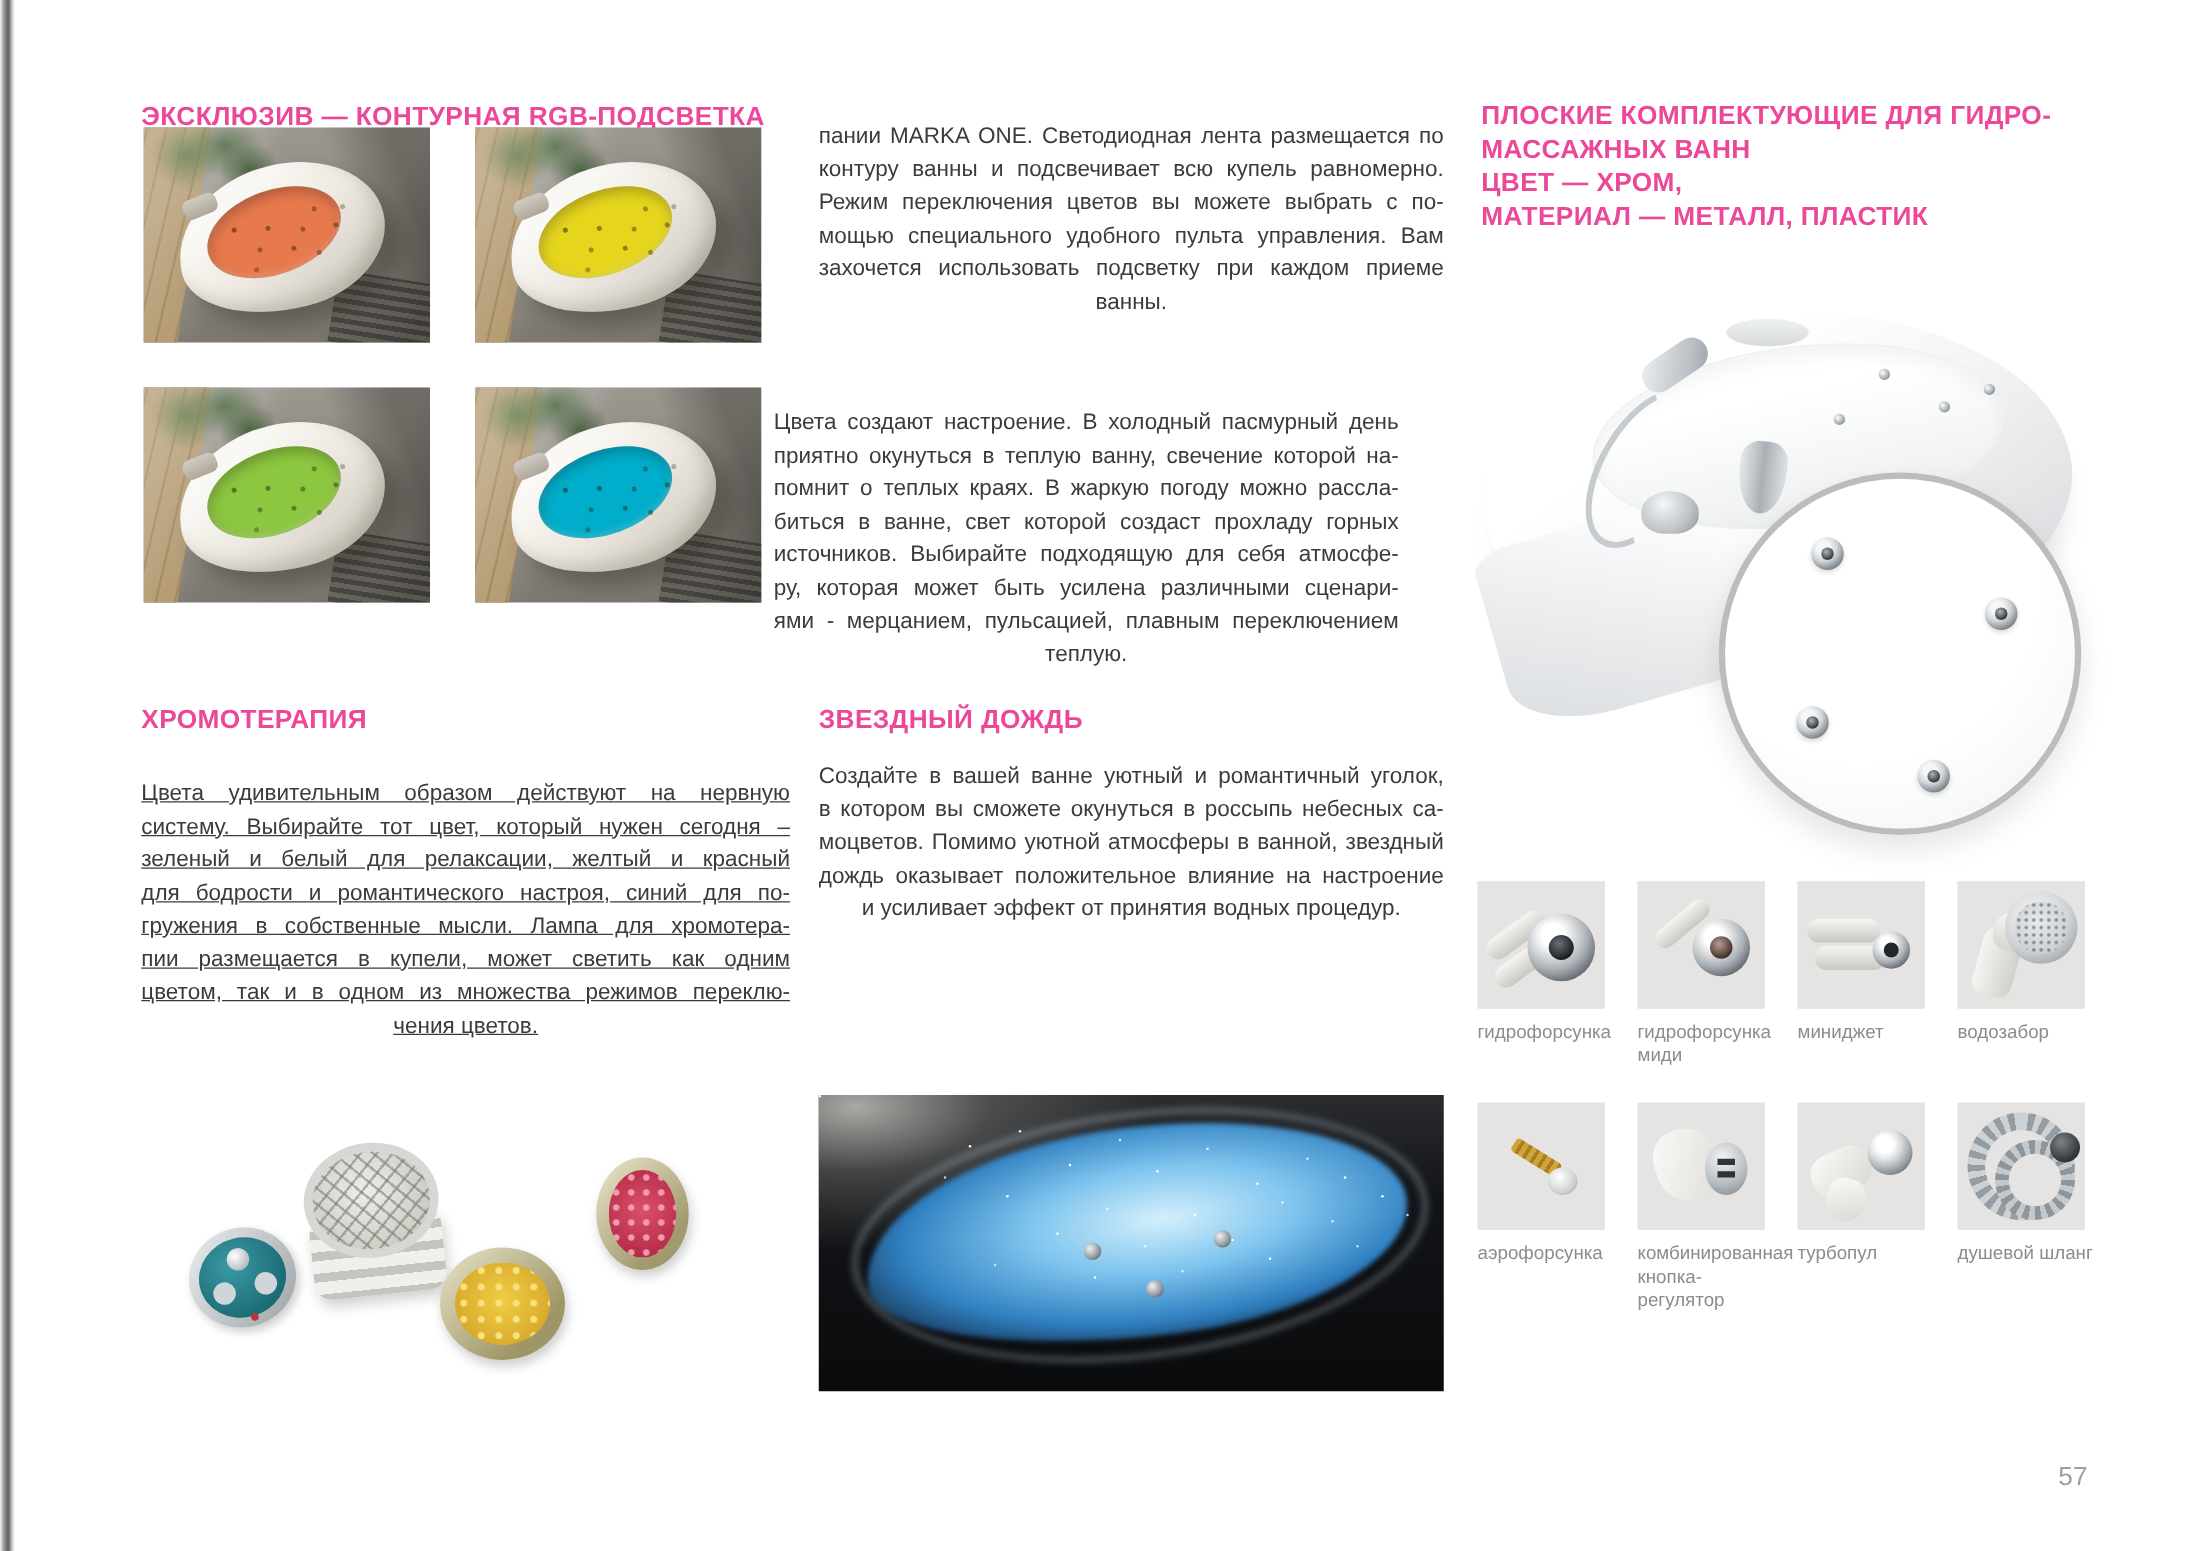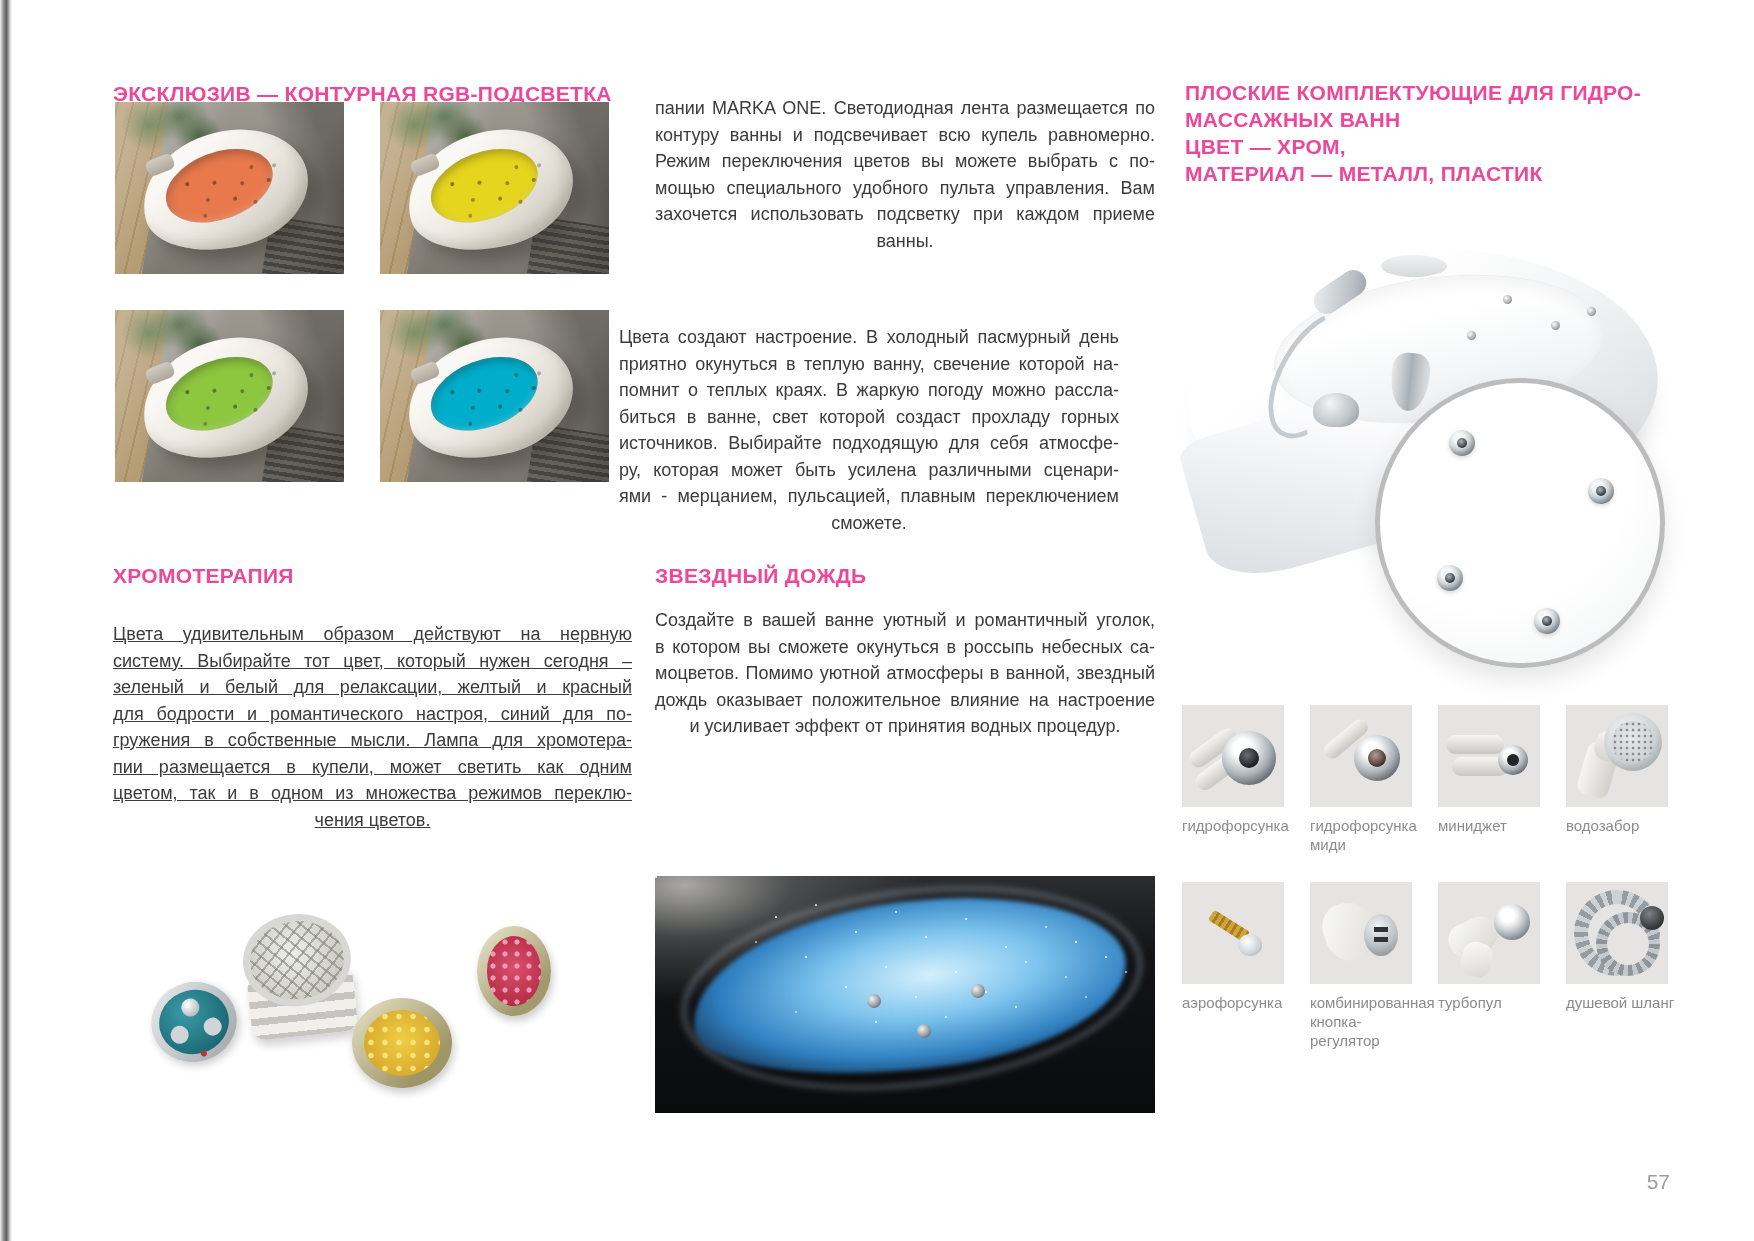--- a/index.html
+++ b/index.html
@@ -287,21 +287,21 @@
       <div class="lline">ванны.</div>
     </div>
   <div class="body-text" style="left:619px;top:296px;width:500px;margin-top:28px;">
       <div class="jline">Цвета создают настроение. В холодный пасмурный день</div>
       <div class="jline">приятно окунуться в теплую ванну, свечение которой на-</div>
       <div class="jline">помнит о теплых краях. В жаркую погоду можно рассла-</div>
       <div class="jline">биться в ванне, свет которой создаст прохладу горных</div>
       <div class="jline">источников. Выбирайте подходящую для себя атмосфе-</div>
       <div class="jline">ру, которая может быть усилена различными сценари-</div>
       <div class="jline">ями - мерцанием, пульсацией, плавным переключением</div>
-      <div class="lline">сможете.</div>
+      <div class="lline">теплую.</div>
     </div>
 
   <h2 class="h2" style="left:655px;top:546px;">ЗВЕЗДНЫЙ ДОЖДЬ</h2>
   <div class="body-text" style="left:655px;top:607px;width:500px;">
       <div class="jline">Создайте в вашей ванне уютный и романтичный уголок,</div>
       <div class="jline">в котором вы сможете окунуться в россыпь небесных са-</div>
       <div class="jline">моцветов. Помимо уютной атмосферы в ванной, звездный</div>
       <div class="jline">дождь оказывает положительное влияние на настроение</div>
       <div class="lline">и усиливает эффект от принятия водных процедур.</div>
     </div>

